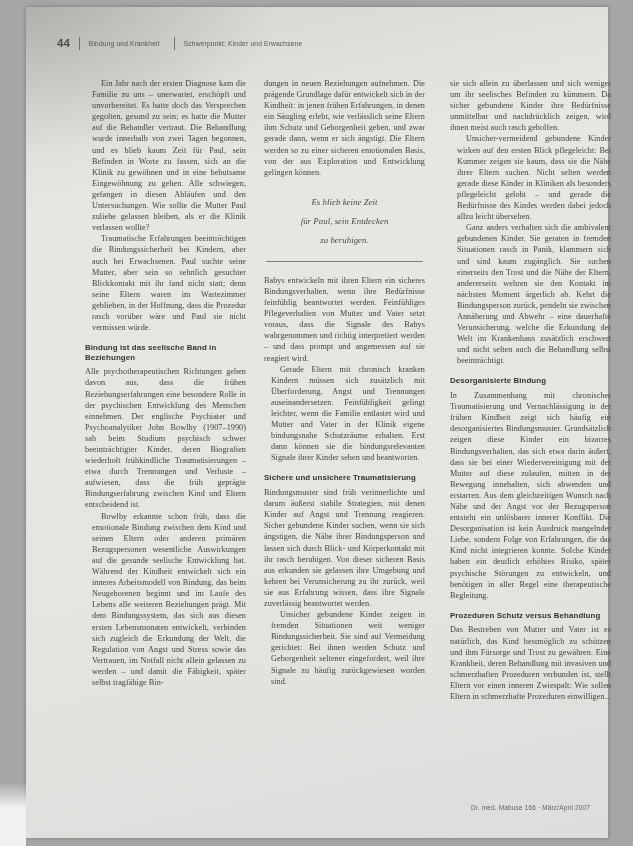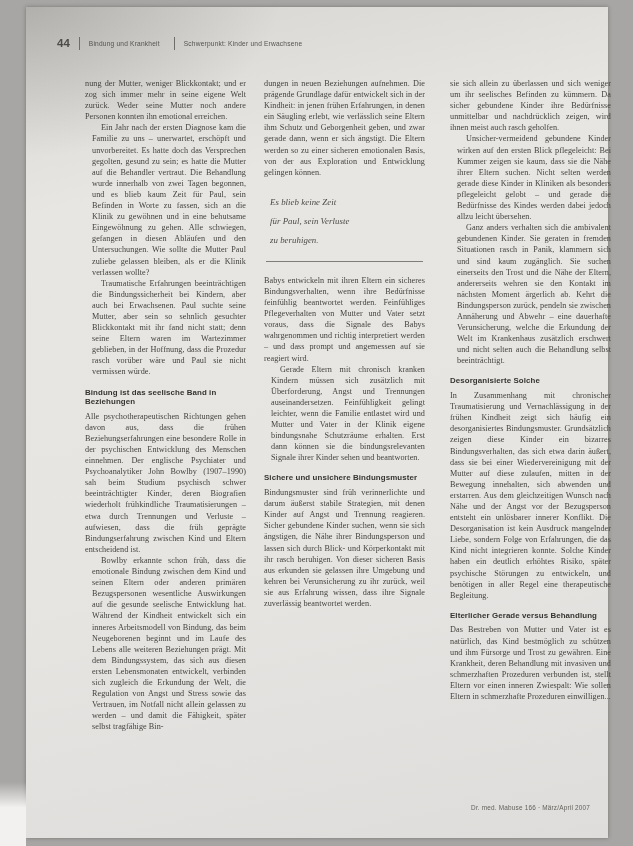--- a/index.html
+++ b/index.html
@@ -45,21 +45,21 @@
   .h{
     font-family:"Liberation Sans", sans-serif;font-weight:bold;
     font-size:7.9px;line-height:9.6px;color:#363430;
     text-align:left;margin:10px 0 4px 0;letter-spacing:0.1px;
   }
   #col1{left:85px;}
   #col2{left:264px;height:auto;overflow:visible;}
   #col3{left:450px;}
   
   .pq{
-    margin:15px 6px 2px 6px;font-style:italic;
+    margin:15px 6px 2px 6px;text-align:center;font-style:italic;
     font-size:8.8px;line-height:19px;color:#4c4a47;
   }
   .pq span{display:block;}
   .pqrule{
     border:none;border-top:1.1px solid #807e7a;
     margin:11px 2px 13px 2px;
   }
   
   .ftr{
     position:absolute;left:390px;top:804px;width:200px;
@@ -77,47 +77,47 @@
 
   <div class="hdr">
     <span class="pageno">44</span>
     <span class="vbar"></span>
     <span class="rub">Bindung und Krankheit</span>
     <span class="vbar"></span>
     <span class="sec">Schwerpunkt: Kinder und Erwachsene</span>
   </div>
 
   <div class="col" id="col1">
-    <p>nung der Mutter, weniger Blickkontakt; und er zog sich immer mehr in seine eigene Welt zurück. Weder seine Mutter noch andere Personen konnten ihn emotional erreichen.</p>
     <p class="ind">Ein Jahr nach der ersten Diagnose kam die Familie zu uns – unerwartet, erschöpft und unvorbereitet. Es hatte doch das Versprechen gegolten, gesund zu sein; es hatte die Mutter auf die Behandler vertraut. Die Behandlung wurde innerhalb von zwei Tagen begonnen, und es blieb kaum Zeit für Paul, sein Befinden in Worte zu fassen, sich an die Klinik zu gewöhnen und in eine behutsame Eingewöhnung zu gehen. Alle schwiegen, gefangen in diesen Abläufen und den Untersuchungen. Wie sollte die Mutter Paul zuliebe gelassen bleiben, als er die Klinik verlassen wollte?</p>
     <p class="ind">Traumatische Erfahrungen beeinträchtigen die Bindungssicherheit bei Kindern, aber auch bei Erwachsenen. Paul suchte seine Mutter, aber sein so sehnlich gesuchter Blickkontakt mit ihr fand nicht statt; denn seine Eltern waren im Wartezimmer geblieben, in der Hoffnung, dass die Prozedur rasch vorüber wäre und Paul sie nicht vermissen würde.</p>
     <div class="h">Bindung ist das seelische Band in Beziehungen</div>
     <p>Alle psychotherapeutischen Richtungen gehen davon aus, dass die frühen Beziehungserfahrungen eine besondere Rolle in der psychischen Entwicklung des Menschen einnehmen. Der englische Psychiater und Psychoanalytiker John Bowlby (1907–1990) sah beim Studium psychisch schwer beeinträchtigter Kinder, deren Biografien wiederholt frühkindliche Traumatisierungen – etwa durch Trennungen und Verluste – aufwiesen, dass die früh geprägte Bindungserfahrung zwischen Kind und Eltern entscheidend ist.</p>
     <p class="ind">Bowlby erkannte schon früh, dass die emotionale Bindung zwischen dem Kind und seinen Eltern oder anderen primären Bezugspersonen wesentliche Auswirkungen auf die gesunde seelische Entwicklung hat. Während der Kindheit entwickelt sich ein inneres Arbeitsmodell von Bindung, das beim Neugeborenen beginnt und im Laufe des Lebens alle weiteren Beziehungen prägt. Mit dem Bindungssystem, das sich aus diesen ersten Lebensmonaten entwickelt, verbinden sich zugleich die Erkundung der Welt, die Regulation von Angst und Stress sowie das Vertrauen, im Notfall nicht allein gelassen zu werden – und damit die Fähigkeit, später selbst tragfähige Bin-</p>
   </div>
 
   <div class="col" id="col2">
     <p>dungen in neuen Beziehungen aufnehmen. Die prägende Grundlage dafür entwickelt sich in der Kindheit: in jenen frühen Erfahrungen, in denen ein Säugling erlebt, wie verlässlich seine Eltern ihm Schutz und Geborgenheit geben, und zwar gerade dann, wenn er sich ängstigt. Die Eltern werden so zu einer sicheren emotionalen Basis, von der aus Exploration und Entwicklung gelingen können.</p>
     <div class="pq">
       <span>Es blieb keine Zeit</span>
-      <span>für Paul, sein Verluste</span>
+      <span>für Paul, sein Entdecken</span>
       <span>zu beruhigen.</span>
     </div>
     <hr class="pqrule">
     <p>Babys entwickeln mit ihren Eltern ein sicheres Bindungsverhalten, wenn ihre Bedürfnisse feinfühlig beantwortet werden. Feinfühliges Pflegeverhalten von Mutter und Vater setzt voraus, dass die Signale des Babys wahrgenommen und richtig interpretiert werden – und dass prompt und angemessen auf sie reagiert wird.</p>
     <p class="ind">Gerade Eltern mit chronisch kranken Kindern müssen sich zusätzlich mit Überforderung, Angst und Trennungen auseinandersetzen. Feinfühligkeit gelingt leichter, wenn die Familie entlastet wird und Mutter und Vater in der Klinik eigene bindungsnahe Schutzräume erhalten. Erst dann können sie die bindungsrelevanten Signale ihrer Kinder sehen und beantworten.</p>
-    <div class="h">Sichere und unsichere Bindungsmuster</div>
+    <div class="h">Sichere und unsichere Traumatisierung</div>
     <p>Bindungsmuster sind früh verinnerlichte und darum äußerst stabile Strategien, mit denen Kinder auf Angst und Trennung reagieren. Sicher gebundene Kinder suchen, wenn sie sich ängstigen, die Nähe ihrer Bindungsperson und lassen sich durch Blick- und Körperkontakt mit ihr rasch beruhigen. Von dieser sicheren Basis aus erkunden sie gelassen ihre Umgebung und kehren bei Verunsicherung zu ihr zurück, weil sie aus Erfahrung wissen, dass ihre Signale zuverlässig beantwortet werden.</p>
+    <p class="ind">Unsicher gebundene Kinder zeigen in fremden Situationen weit weniger Bindungssicherheit. Sie sind auf Vermeidung gerichtet: Bei ihnen werden Schutz und Geborgenheit seltener eingefordert, weil ihre Signale zu häufig zurückgewiesen worden sind.</p>
   </div>
 
   <div class="col" id="col3">
     <p>sie sich allein zu überlassen und sich weniger um ihr seelisches Befinden zu kümmern. Da sicher gebundene Kinder ihre Bedürfnisse unmittelbar und nachdrücklich zeigen, wird ihnen meist auch rasch geholfen.</p>
     <p class="ind">Unsicher-vermeidend gebundene Kinder wirken auf den ersten Blick pflegeleicht: Bei Kummer zeigen sie kaum, dass sie die Nähe ihrer Eltern suchen. Nicht selten werden gerade diese Kinder in Kliniken als besonders pflegeleicht gelobt – und gerade die Bedürfnisse des Kindes werden dabei jedoch allzu leicht übersehen.</p>
     <p class="ind">Ganz anders verhalten sich die ambivalent gebundenen Kinder. Sie geraten in fremden Situationen rasch in Panik, klammern sich und sind kaum zugänglich. Sie suchen einerseits den Trost und die Nähe der Eltern, andererseits wehren sie den Kontakt im nächsten Moment ärgerlich ab. Kehrt die Bindungsperson zurück, pendeln sie zwischen Annäherung und Abwehr – eine dauerhafte Verunsicherung, welche die Erkundung der Welt im Krankenhaus zusätzlich erschwert und nicht selten auch die Behandlung selbst beeinträchtigt.</p>
-    <div class="h">Desorganisierte Solche</div>
+    <div class="h">Desorganisierte Bindung</div>
     <p>In Zusammenhang mit chronischer Traumatisierung und Vernachlässigung in der frühen Kindheit zeigt sich häufig ein desorganisiertes Bindungsmuster. Grundsätzlich zeigen diese Kinder ein bizarres Bindungsverhalten, das sich etwa darin äußert, dass sie bei einer Wiedervereinigung mit der Mutter auf diese zulaufen, mitten in der Bewegung innehalten, sich abwenden und erstarren. Aus dem gleichzeitigen Wunsch nach Nähe und der Angst vor der Bezugsperson entsteht ein unlösbarer innerer Konflikt. Die Desorganisation ist kein Ausdruck mangelnder Liebe, sondern Folge von Erfahrungen, die das Kind nicht integrieren konnte. Solche Kinder haben ein deutlich erhöhtes Risiko, später psychische Störungen zu entwickeln, und benötigen in aller Regel eine therapeutische Begleitung.</p>
-    <div class="h">Elterlicher Gerade versus Behandlung</div>
+    <div class="h">Prozeduren Schutz versus Behandlung</div>
     <p>Das Bestreben von Mutter und Vater ist es natürlich, das Kind bestmöglich zu schützen und ihm Fürsorge und Trost zu gewähren. Eine Krankheit, deren Behandlung mit invasiven und schmerzhaften Prozeduren verbunden ist, stellt Eltern vor einen inneren Zwiespalt: Wie sollen Eltern in schmerzhafte Prozeduren einwilligen...</p>
   </div>
 
   <div class="ftr">Dr. med. Mabuse 166 · März/April 2007</div>
 
 </div>
 
 </body></html>

